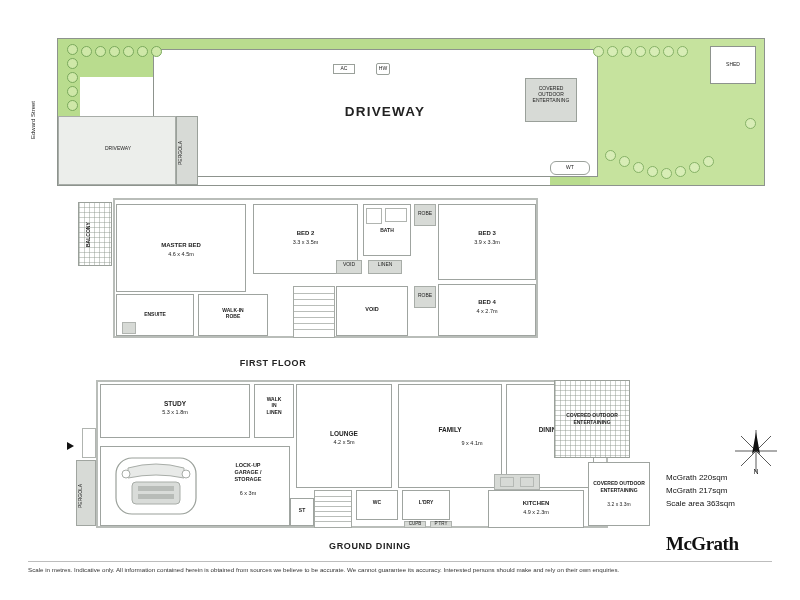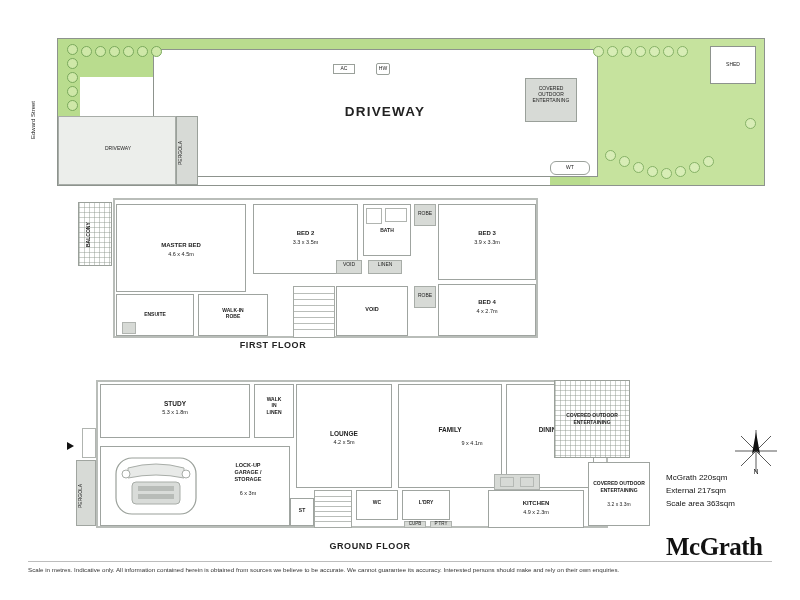--- a/index.html
+++ b/index.html
@@ -34,21 +34,21 @@
   .t13{font-size:13.5px;letter-spacing:1.2px;}
   .bold{font-weight:bold;}
   .vert{writing-mode:vertical-rl;transform:rotate(180deg);}
 
   
   .floorcap{font-size:9px;font-weight:bold;letter-spacing:.6px;text-align:center;}
 
   
   .footer-rule{position:absolute;left:28px;top:561px;width:744px;height:1px;background:#bdbdbd;}
   .disclaimer{position:absolute;left:28px;top:566px;width:690px;font-size:6.2px;color:#333;line-height:1.45;}
-  .brand{position:absolute;left:666px;top:533px;font-size:25px;letter-spacing:-0.5px;font-family:"Liberation Serif", serif;font-weight:bold;color:#111;}
+  .brand{position:absolute;left:666px;top:533px;font-size:19px;letter-spacing:-0.5px;font-family:"Liberation Serif", serif;font-weight:bold;color:#111;}
 
   .areas{position:absolute;left:666px;top:471px;font-size:8px;line-height:1.65;color:#111;}
 
   
   .compass{position:absolute;left:733px;top:428px;width:46px;height:46px;}
 
   
   .tree{position:absolute;border:1px solid #7aa95c;border-radius:50%;background:#cfe8a8;}
   .tree2{position:absolute;border:1px solid #86b267;border-radius:50%;background:#d8edb6;}
   .stair{position:absolute;border:1px solid #a5aaa5;background:#fff;}
@@ -181,21 +181,21 @@
     <div class="abs room" style="left:38px;top:96px;width:78px;height:42px;"></div>
     <div class="lbl t5 bold" style="left:38px;top:114px;width:78px;">ENSUITE</div>
     <div class="abs greyfill" style="left:44px;top:124px;width:14px;height:12px;border:1px solid #b0b4b0;"></div>
 
     <div class="abs greyfill" style="left:290px;top:62px;width:34px;height:14px;border:1px solid #a8ada8;"></div>
     <div class="lbl t5" style="left:290px;top:64px;width:34px;">LINEN</div>
 
     <div class="abs greyfill" style="left:258px;top:62px;width:26px;height:14px;border:1px solid #a8ada8;"></div>
     <div class="lbl t5" style="left:258px;top:64px;width:26px;">VOID</div>
   </div>
-  <div class="floorcap" style="position:absolute;left:198px;top:340px;width:150px;">FIRST FLOOR</div>
+  <div class="floorcap" style="position:absolute;left:198px;top:358px;width:150px;">FIRST FLOOR</div>
 
   <div class="abs" style="left:68px;top:378px;width:580px;height:155px;">
 
     <div class="abs" style="left:28px;top:2px;width:512px;height:148px;background:#ffffff;border:2px solid #b9bdb9;"></div>
 
     <div class="abs greyfill" style="left:8px;top:82px;width:20px;height:66px;border:1px solid #a0a5a0;"></div>
     <div class="lbl t5 vert" style="left:10px;top:96px;width:16px;height:44px;">PERGOLA</div>
 
     <div class="arrowblk" style="left:-1px;top:64px;"></div>
     <div class="abs" style="left:14px;top:50px;width:14px;height:30px;border:1px solid #b0b4b0;background:#fff;"></div>
@@ -268,34 +268,34 @@
 
     <div class="abs hatch" style="left:486px;top:2px;width:76px;height:78px;"></div>
     <div class="lbl t5 bold" style="left:486px;top:34px;width:76px;white-space:pre-line;line-height:1.3;">COVERED OUTDOOR
 ENTERTAINING</div>
 
     <div class="abs room" style="left:520px;top:84px;width:62px;height:64px;"></div>
     <div class="lbl t5 bold" style="left:520px;top:102px;width:62px;white-space:pre-line;line-height:1.3;">COVERED OUTDOOR
 ENTERTAINING</div>
     <div class="lbl t5" style="left:520px;top:124px;width:62px;">3.2 x 3.3m</div>
   </div>
-  <div class="floorcap" style="position:absolute;left:295px;top:541px;width:150px;">GROUND FLOOR</div>
+  <div class="floorcap" style="position:absolute;left:295px;top:541px;width:150px;">GROUND DINING</div>
 
   <svg class="compass" viewBox="0 0 46 46">
     <line x1="23" y1="2" x2="23" y2="44" stroke="#111" stroke-width="0.7"></line>
     <line x1="2" y1="23" x2="44" y2="23" stroke="#111" stroke-width="0.7"></line>
     <line x1="8" y1="8" x2="38" y2="38" stroke="#111" stroke-width="0.7"></line>
     <line x1="38" y1="8" x2="8" y2="38" stroke="#111" stroke-width="0.7"></line>
     <polygon points="23,4 27,26 23,22 19,26" fill="#111"></polygon>
   </svg>
   <div class="lbl t7" style="left:746px;top:468px;width:20px;">N</div>
 
   <div class="areas">
     <div>McGrath 220sqm</div>
-    <div>External 217sqm</div>
+    <div>McGrath 217sqm</div>
     <div>Scale area 363sqm</div>
   </div>
 
   <div class="brand">McGrath</div>
   <div class="footer-rule"></div>
   <div class="disclaimer">Scale in metres. Indicative only. All information contained herein is obtained from sources we believe to be accurate. We cannot guarantee its accuracy. Interested persons should make and rely on their own enquiries.</div>
 
 </div>
 
 </body></html>

